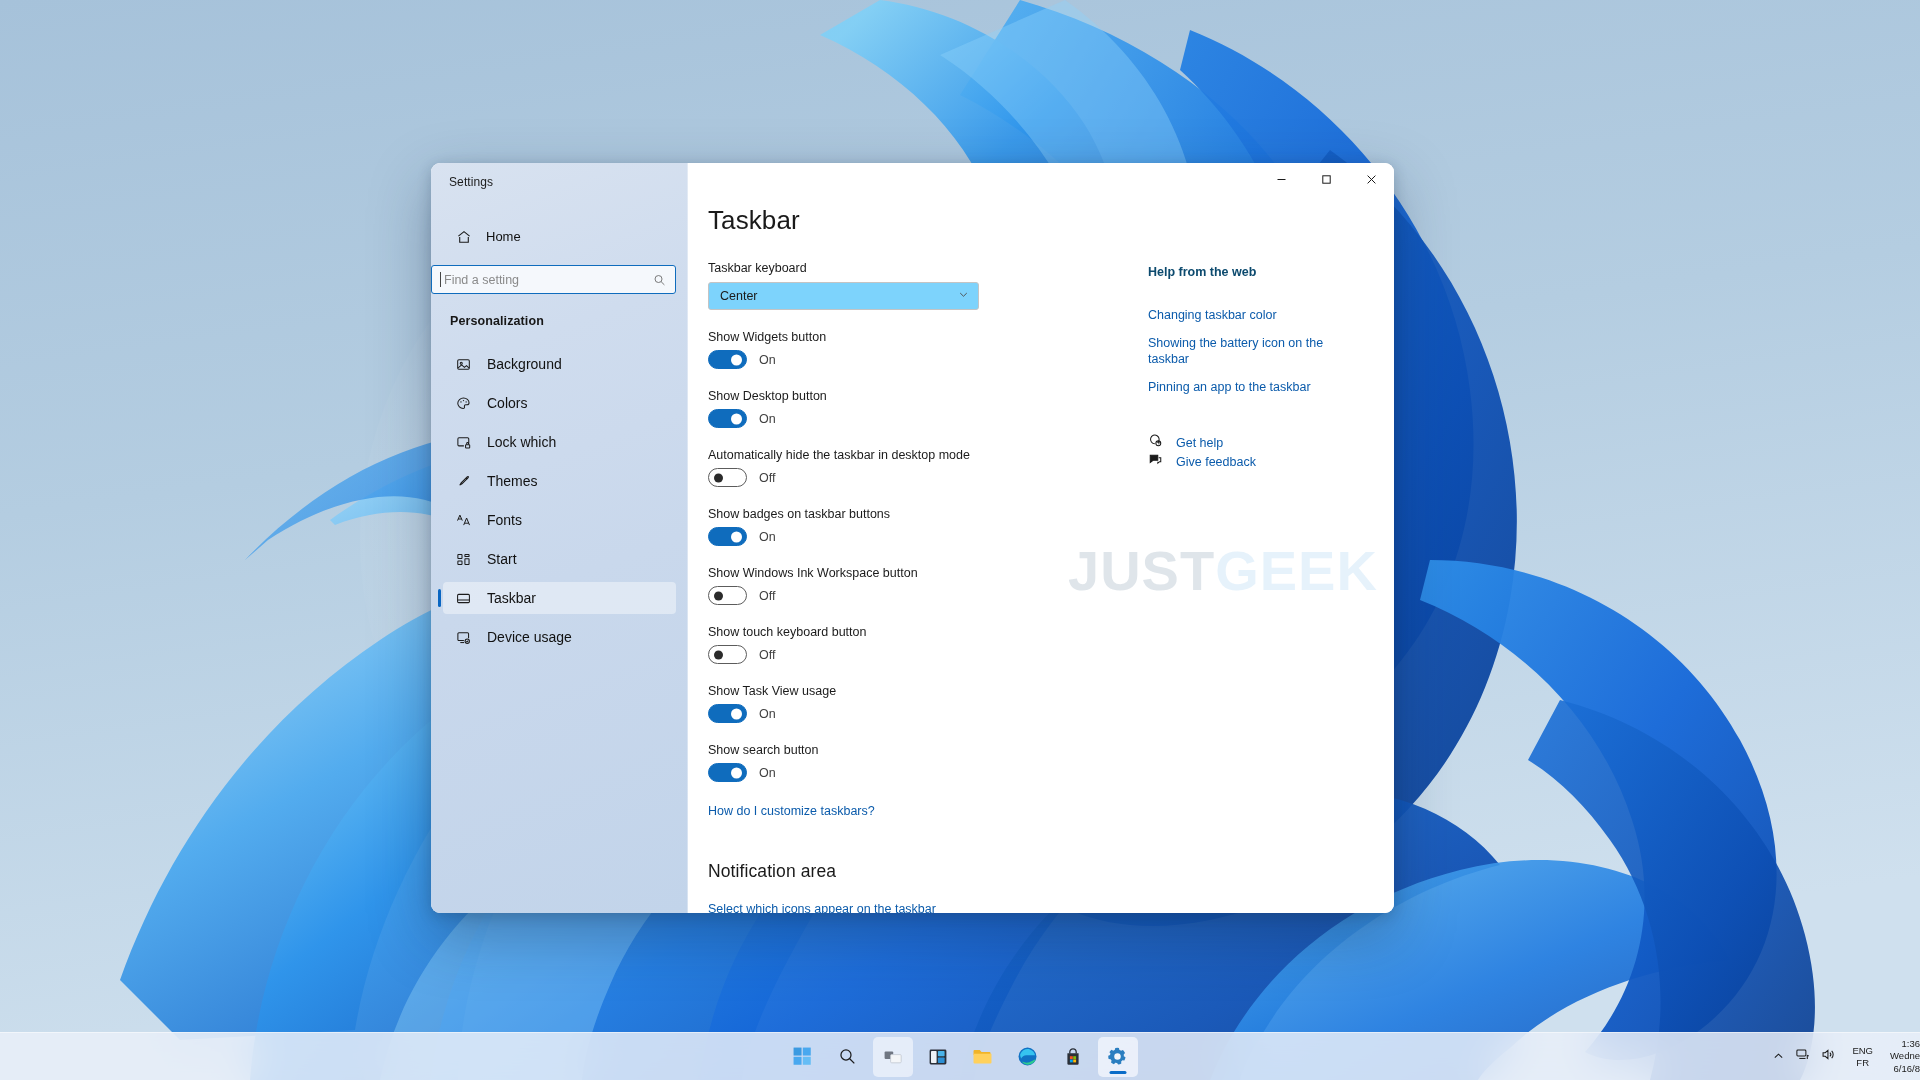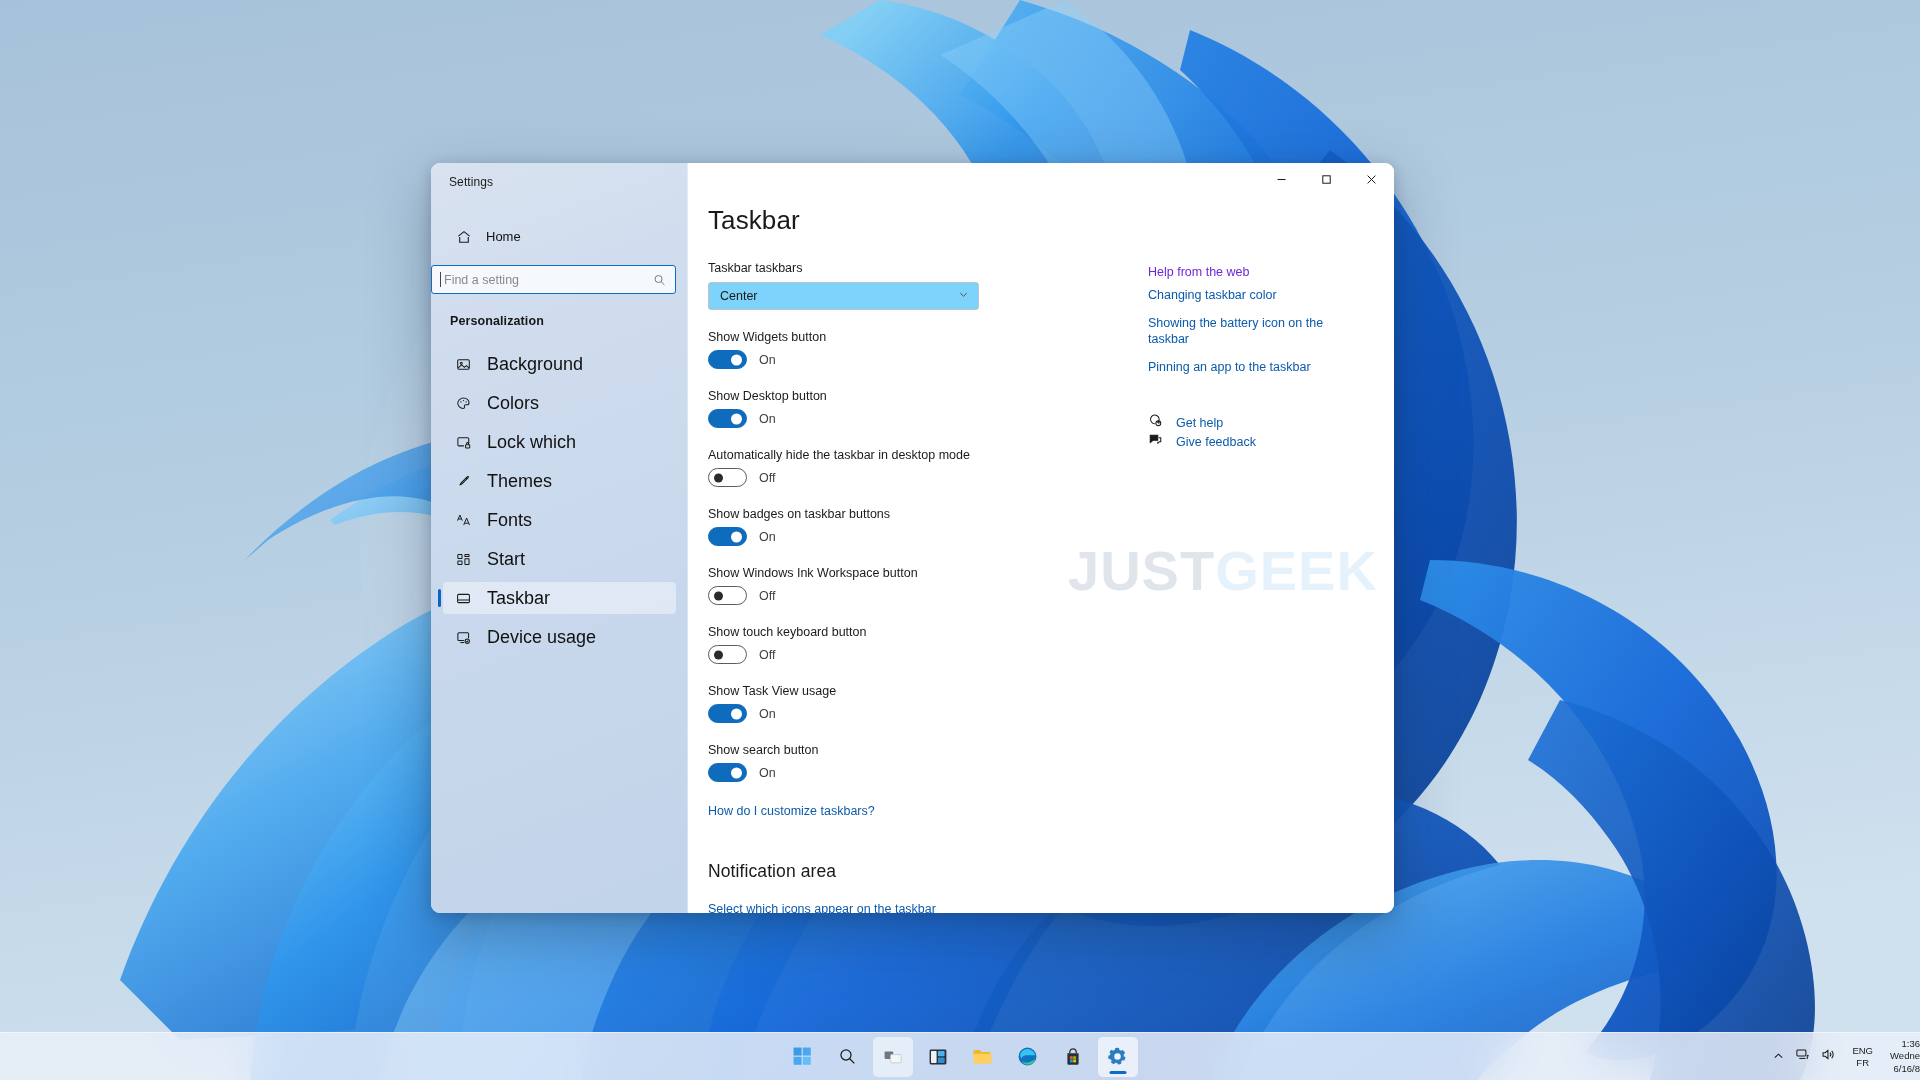--- a/index.html
+++ b/index.html
@@ -82,21 +82,21 @@
   #nav-list { margin-top:20px; }
   .nav-item {
     display:flex; align-items:center; gap:15px;
     height:32px;
     margin:0 12px 7px 12px;
     padding-left:12px;
     border-radius:4px;
     position:relative;
     cursor:default;
   }
-  .nav-item .label { font-size:18px; color:#111111; }
+  .nav-item .label { font-size:14px; color:#111111; }
   .nav-item.selected { background:rgba(255,255,255,.42); }
   .nav-item.selected:before{
     content:""; position:absolute; left:-5px; top:7px;
     width:3px; height:18px; border-radius:2px; background:#0a66c2;
   }
   .nav-icon { width:17px; height:17px; flex:0 0 17px; display:flex; align-items:center; justify-content:center; }
 
   
   #content {
     flex:1; background:#ffffff;
@@ -153,21 +153,21 @@
   }
 
   #customize-link { margin-top:22px; }
 
   #notification-heading {
     font-size:17.5px; color:#1a1a1a; margin-top:42px; letter-spacing:.1px;
   }
   #notification-links { margin-top:20px; display:flex; flex-direction:column; gap:22px; }
 
   
-  .help-title { font-size:12.5px; color:#6d28d9; margin-bottom:8px; }
+  .help-title { font-size:12.5px; color:#0c4a6e; margin-bottom:28px;font-weight:bold; }
   .help-links { display:flex; flex-direction:column; gap:11px; }
   .help-links a { font-size:12.5px; color:#0b5bab; line-height:1.32; cursor:default; text-decoration:none; }
   #help-actions { margin-top:38px; display:flex; flex-direction:column; }
   .help-action { display:flex; align-items:center; gap:13px; cursor:default; }
   .help-action span.t { font-size:12.5px; color:#0b5bab; }
 
   
   #watermark {
     position:absolute; left:380px; top:375px;
     font-size:56px; font-weight:bold; letter-spacing:1px;
@@ -432,21 +432,21 @@
       </div>
     </div>
 
     <div id="page-title">Taskbar</div>
 
     <div id="content-body">
 
       <div id="settings-col">
 
         <div>
-          <div class="field-label">Taskbar taskbars</div>
+          <div class="field-label">Taskbar keyboard</div>
           <div id="alignment-select">
             <span>Center</span>
             <span>
               <svg width="11" height="11" viewBox="0 0 12 12" fill="none" stroke="#4a4a4a" stroke-width="1">
                   <path d="M2.4 4.4 6 7.9l3.6-3.5"></path>
                 </svg>
             </span>
           </div>
         </div>
 

